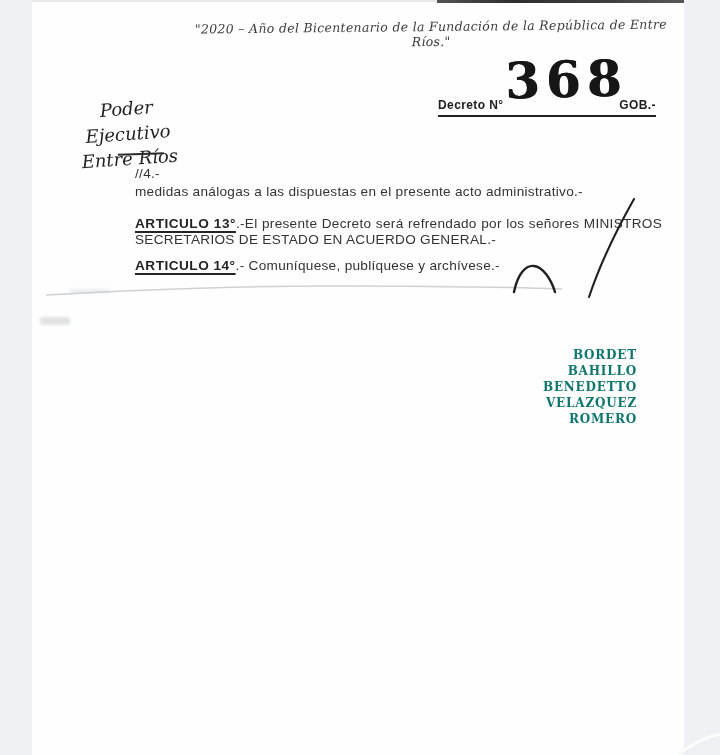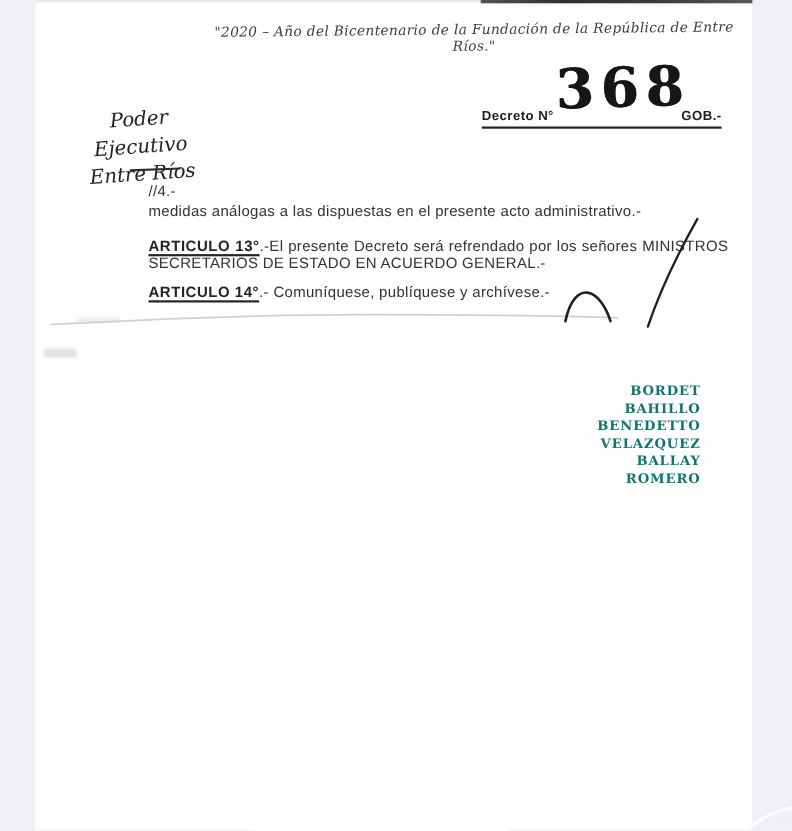--- a/index.html
+++ b/index.html
@@ -89,19 +89,18 @@
     <path d="M 514 292 C 518 273 526 265 534 266 C 543 267 551 279 555 292" stroke="#202020" stroke-width="2.4" fill="none" stroke-linecap="round"></path>
 
     <path d="M 589 297 C 598 270 612 238 634 199" stroke="#202020" stroke-width="2.1" fill="none" stroke-linecap="round"></path>
   </svg>
 
   <div class="signatures">
     <div class="signature-name">BORDET</div>
     <div class="signature-name">BAHILLO</div>
     <div class="signature-name">BENEDETTO</div>
     <div class="signature-name">VELAZQUEZ</div>
-    <div class="signature-name">BALLAY</div>
     <div class="signature-name">ROMERO</div>
   </div>
 
   <div class="corner-sheet"></div>
 
 </div>
 
 </body></html>

